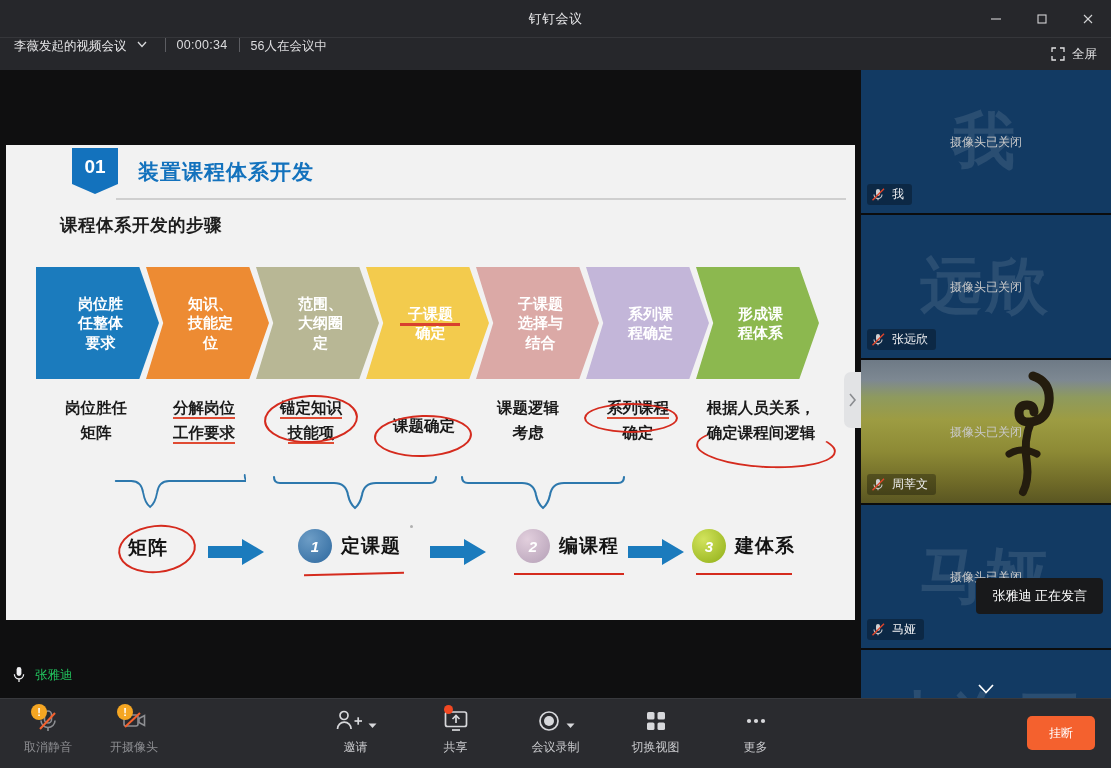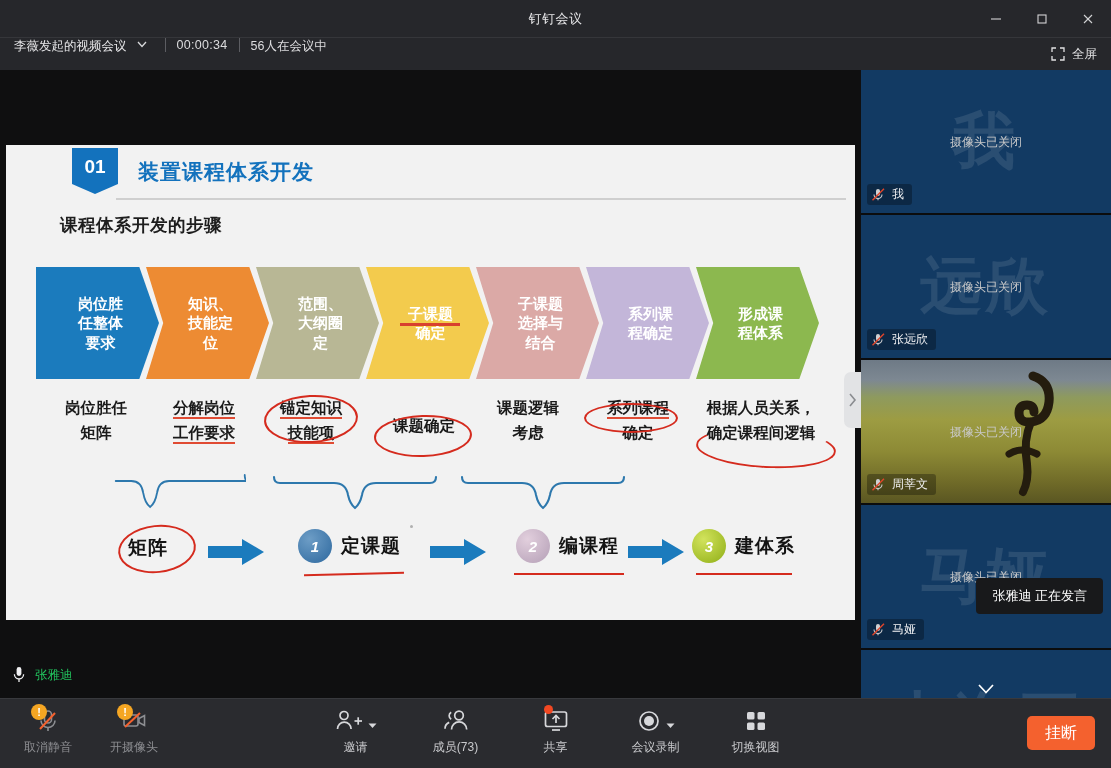--- a/index.html
+++ b/index.html
@@ -262,21 +262,21 @@
     line-height: 1;
   }
   .red-dot {
     position: absolute; right: 16px; top: -2px;
     width: 9px; height: 9px; border-radius: 50%; background: #f24822;
   }
   .caret { width: 9px; height: 9px; margin-left: 3px; }
   .hangup {
     position: absolute; right: 16px; top: 17px;
     width: 68px; height: 34px; border-radius: 5px;
-    background: #f4612e; color: #fff; font-size: 16px;
+    background: #f4612e; color: #fff; font-size: 12px;
     border: none;
     display: flex; align-items: center; justify-content: center;
     cursor: default;
   }
 </style>
 </head>
 <body>
 
 <div class="app">
 
@@ -610,31 +610,20 @@
           </svg>
           <span class="caret">
             <svg width="9" height="9" viewBox="0 0 9 9">
                 <polygon points="0.5,2.5 8.5,2.5 4.5,7" fill="#d7d8db"></polygon>
               </svg>
           </span>
         </div>
         <div class="tb-lbl">邀请</div>
       </div>
 
-      <div class="tb-item">
-        <div class="tb-ico">
-          <svg width="28" height="24" viewBox="0 0 28 24">
-            <circle cx="17" cy="6.5" r="4.3" fill="none" stroke="#d7d8db" stroke-width="1.7"></circle>
-            <path d="M9.5,20.5 a7.6,7.6 0 0 1 15.2,0" fill="none" stroke="#d7d8db" stroke-width="1.7"></path>
-            <path d="M9.2,3.2 a4,4 0 0 0 0,7" fill="none" stroke="#d7d8db" stroke-width="1.7"></path>
-            <path d="M7.2,13.4 a7,7 0 0 0 -4.2,6.4" fill="none" stroke="#d7d8db" stroke-width="1.7"></path>
-          </svg>
-        </div>
-        <div class="tb-lbl">成员(73)</div>
-      </div>
 
       <div class="tb-item">
         <div class="tb-ico">
           <svg width="26" height="24" viewBox="0 0 26 24">
             <rect x="2.5" y="3" width="21" height="14.5" rx="2" fill="none" stroke="#d7d8db" stroke-width="1.7"></rect>
             <line x1="9" y1="21" x2="17" y2="21" stroke="#d7d8db" stroke-width="1.7"></line>
             <line x1="13" y1="14" x2="13" y2="7" stroke="#d7d8db" stroke-width="1.7"></line>
             <polyline points="9.5,10 13,6.5 16.5,10" fill="none" stroke="#d7d8db" stroke-width="1.7"></polyline>
           </svg>
           <div class="red-dot"></div>
@@ -662,18 +651,28 @@
           <svg width="24" height="24" viewBox="0 0 24 24">
             <rect x="3" y="3" width="7.5" height="7.5" rx="1.6" fill="#d7d8db"></rect>
             <rect x="13.5" y="3" width="7.5" height="7.5" rx="1.6" fill="#d7d8db"></rect>
             <rect x="3" y="13.5" width="7.5" height="7.5" rx="1.6" fill="#d7d8db"></rect>
             <rect x="13.5" y="13.5" width="7.5" height="7.5" rx="1.6" fill="#d7d8db"></rect>
           </svg>
         </div>
         <div class="tb-lbl">切换视图</div>
       </div>
 
+      <div class="tb-item">
+        <div class="tb-ico">
+          <svg width="26" height="24" viewBox="0 0 26 24">
+            <circle cx="6" cy="12" r="2.1" fill="#d7d8db"></circle>
+            <circle cx="13" cy="12" r="2.1" fill="#d7d8db"></circle>
+            <circle cx="20" cy="12" r="2.1" fill="#d7d8db"></circle>
+          </svg>
+        </div>
+        <div class="tb-lbl">更多</div>
+      </div>
     </div>
 
     <button class="hangup">挂断</button>
   </div>
 
 </div>
 
 </body></html>

